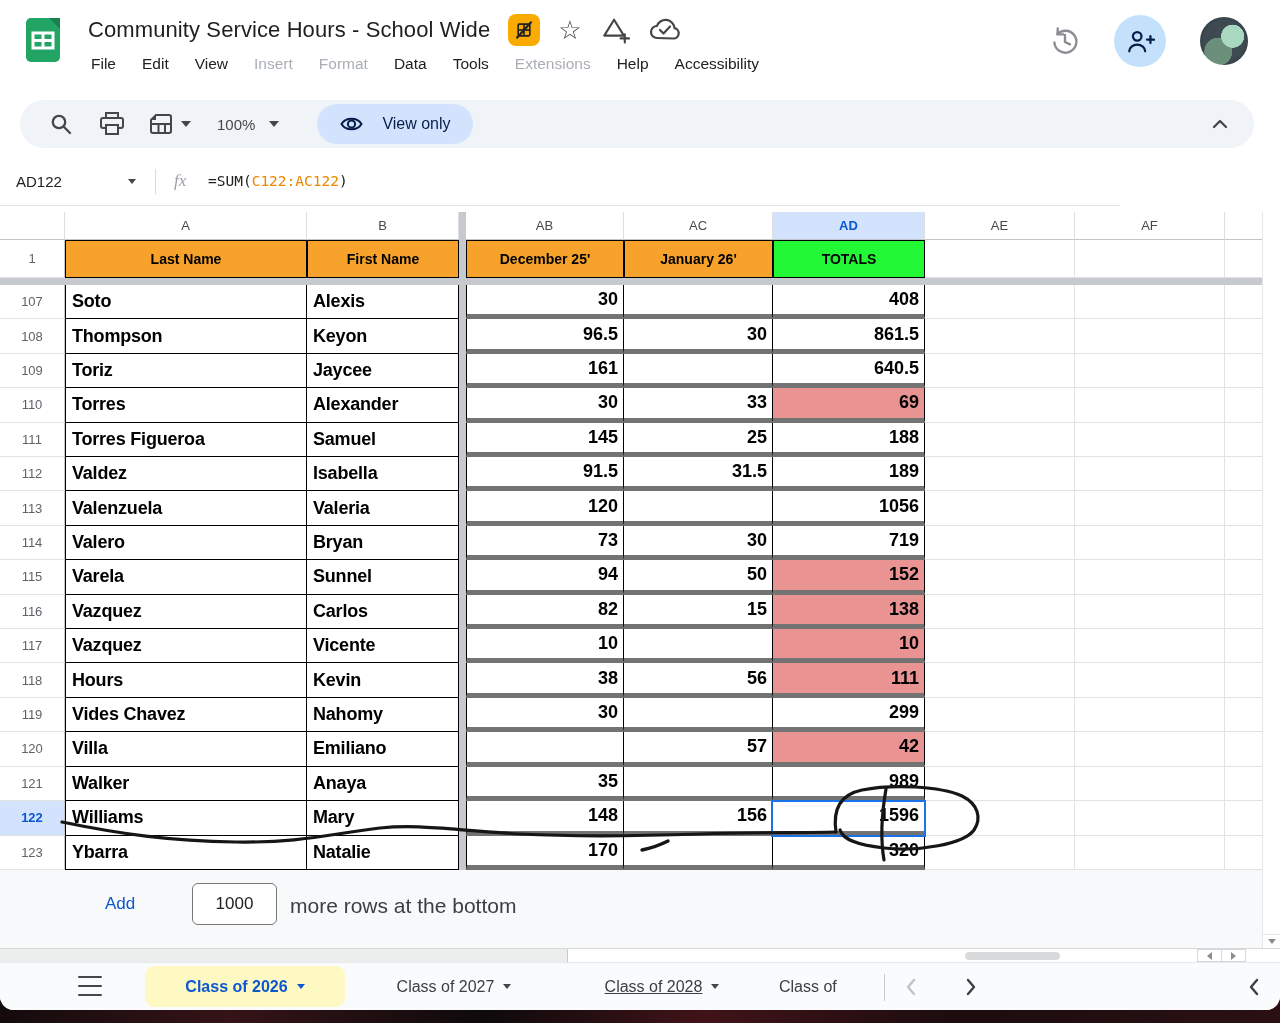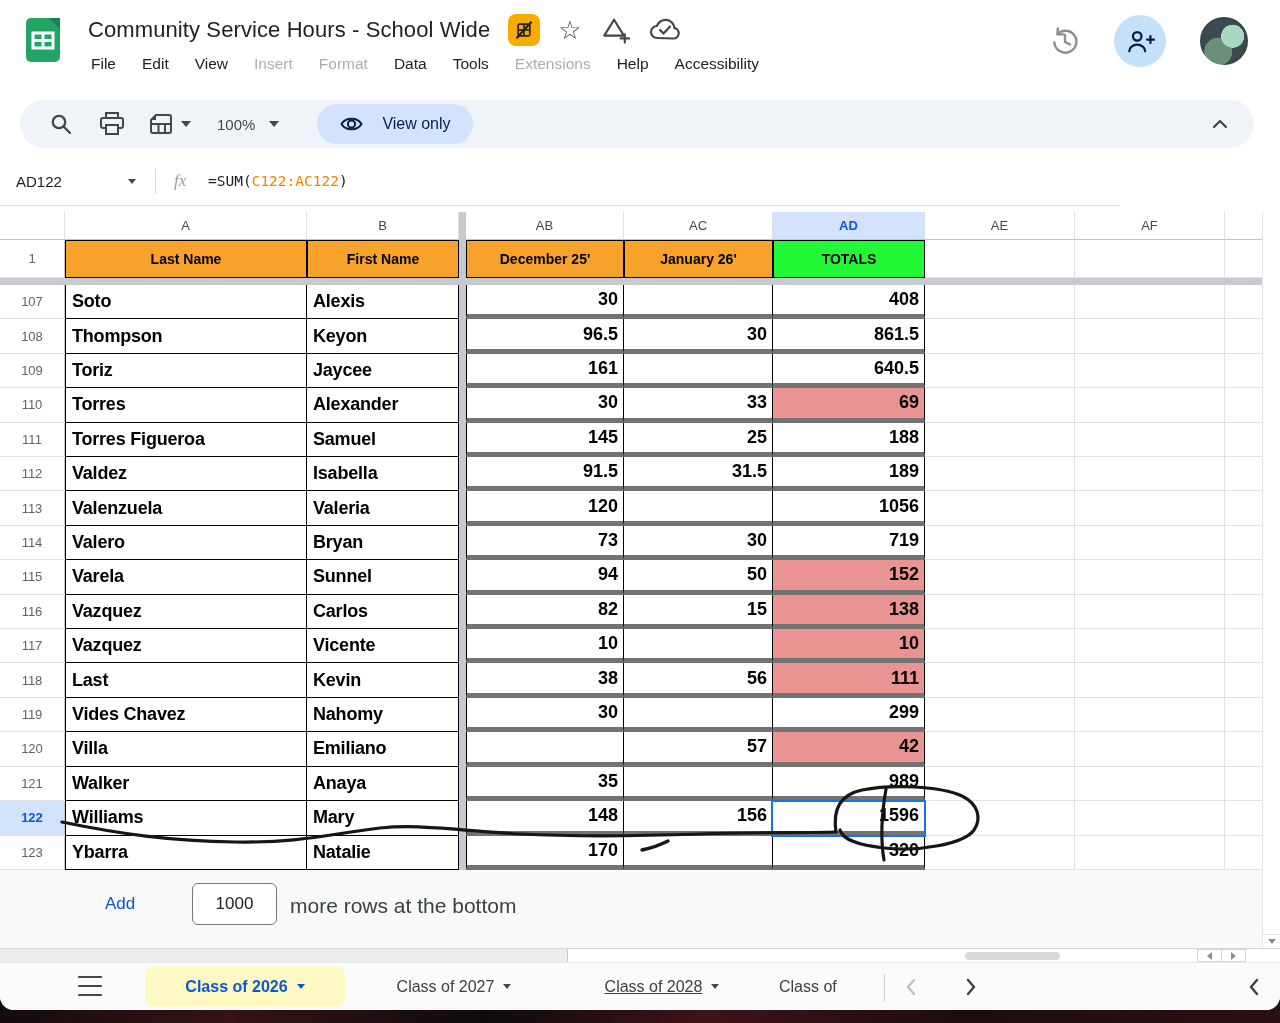--- a/index.html
+++ b/index.html
@@ -370,21 +370,21 @@
           <div class="cell w-div cdiv"></div>
           <div class="cell w-ab num cab">10</div>
           <div class="cell w-ac num"></div>
           <div class="cell w-ad num low">10</div>
           <div class="cell w-ae cae"></div>
           <div class="cell w-af caf"></div>
           <div class="cell w-part cpart"></div>
         </div>
         <div class="grow">
           <div class="cell w-gut gut">118</div>
-          <div class="cell w-a name ca">Last</div>
+          <div class="cell w-a name ca">Hours</div>
           <div class="cell w-b name">Kevin</div>
           <div class="cell w-div cdiv"></div>
           <div class="cell w-ab num cab">38</div>
           <div class="cell w-ac num">56</div>
           <div class="cell w-ad num low">111</div>
           <div class="cell w-ae cae"></div>
           <div class="cell w-af caf"></div>
           <div class="cell w-part cpart"></div>
         </div>
         <div class="grow">

